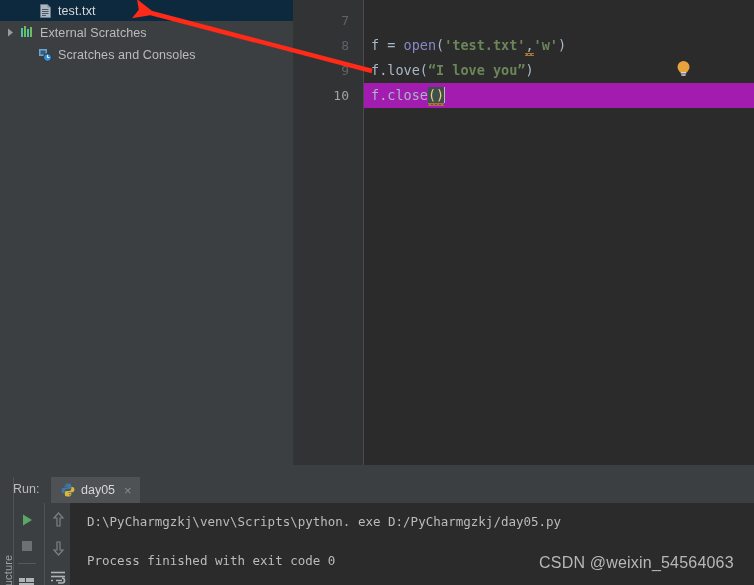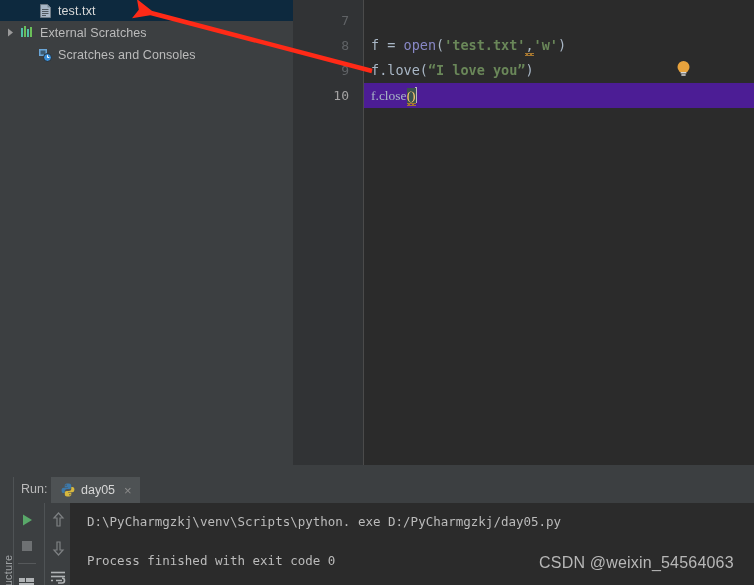--- a/index.html
+++ b/index.html
@@ -109,22 +109,21 @@
     right: 0;
     height: 25px;
     font-family: "DejaVu Sans Mono", monospace;
     font-size: 13.5px;
     line-height: 25px;
     white-space: pre;
     padding-left: 7px;
     color: #a9b7c6;
   }
   .code-line.current-line {
-    background: #4c1d95;
-    font-family: Liberation Serif, serif;
+    background: #a21caf;
   }
   .tk-fn   { color: #a9b7c6; }
   .tk-str  { color: #6a8759; font-weight: bold; }
   .tk-op   { color: #a9b7c6; }
   .tk-var  { color: #a9b7c6; }
   .tk-builtin { color: #8888c6; }
   .brace-hl {
     background: #3b514d;
     color: #ffc66d;
   }
@@ -187,21 +186,20 @@
     width: 754px;
     height: 26px;
     background: #3c3f41;
   }
   #run-label {
     position: absolute;
     left: 13px;
     top: 5px;
     font-size: 12.5px;
     color: #bbbbbb;
-    padding-left: 8px;
   }
   #run-tab {
     position: absolute;
     left: 51px;
     top: 0;
     height: 26px;
     display: flex;
     align-items: center;
     padding: 0 8px 0 10px;
     background: #4e5254;

